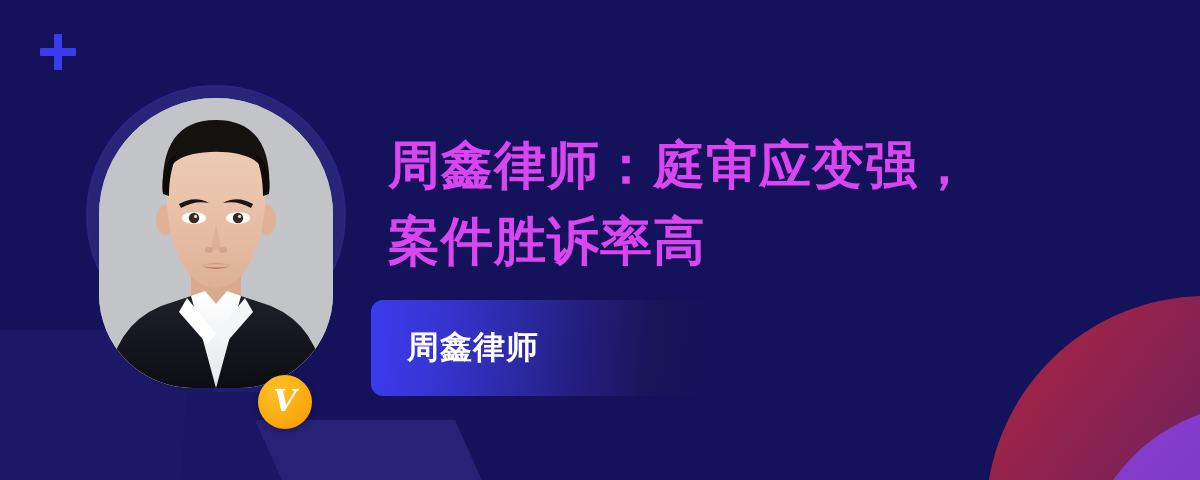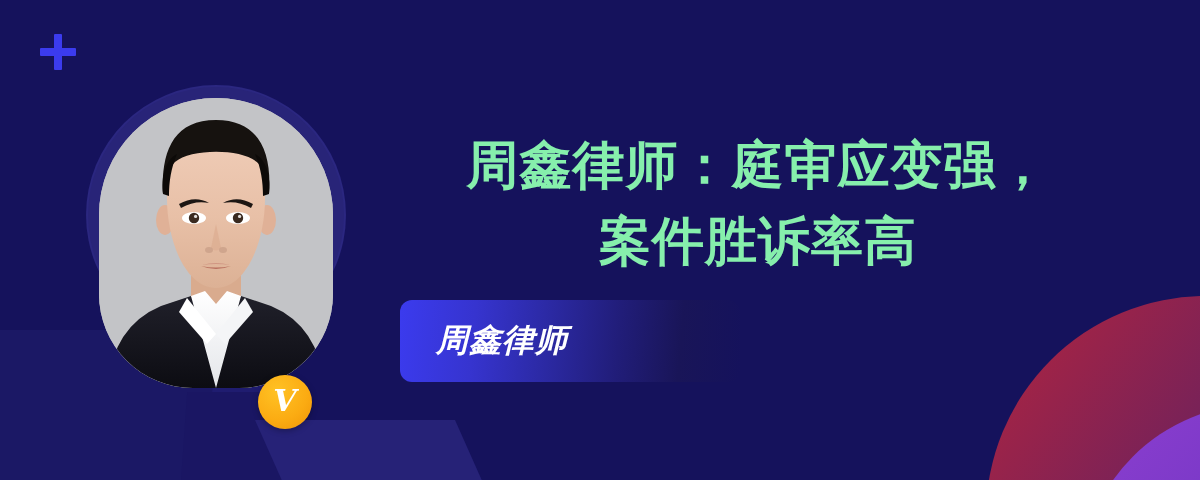--- a/index.html
+++ b/index.html
@@ -155,40 +155,38 @@
     font-family: "DejaVu Serif", serif;
     transform: translateY(-1px);
   }
 
   
   .headline {
     position: absolute;
     left: 388px;
     top: 127px;
     width: 740px;
-    color: #86efac;
+    color: #d946ef;
     font-size: 52px;
     font-weight: bold;
     line-height: 76px;
     letter-spacing: 1px;
     white-space: pre-line;
-    text-align: center;
   }
 
   .name-pill {
     position: absolute;
-    left: 400px;
+    left: 371px;
     top: 300px;
     width: 340px;
-    height: 82px;
+    height: 96px;
     border-radius: 12px;
     background: linear-gradient(95deg, #3b3bee 0%, #3634cf 22%, #2c2aa6 42%, #211d79 64%, #191558 82%, #15125c 100%);
     display: flex;
     align-items: center;
-    font-style: italic;
   }
   .name-pill span {
     margin-left: 36px;
     color: #ffffff;
     font-size: 32px;
     font-weight: bold;
     letter-spacing: 1px;
   }
 </style>
 </head>

